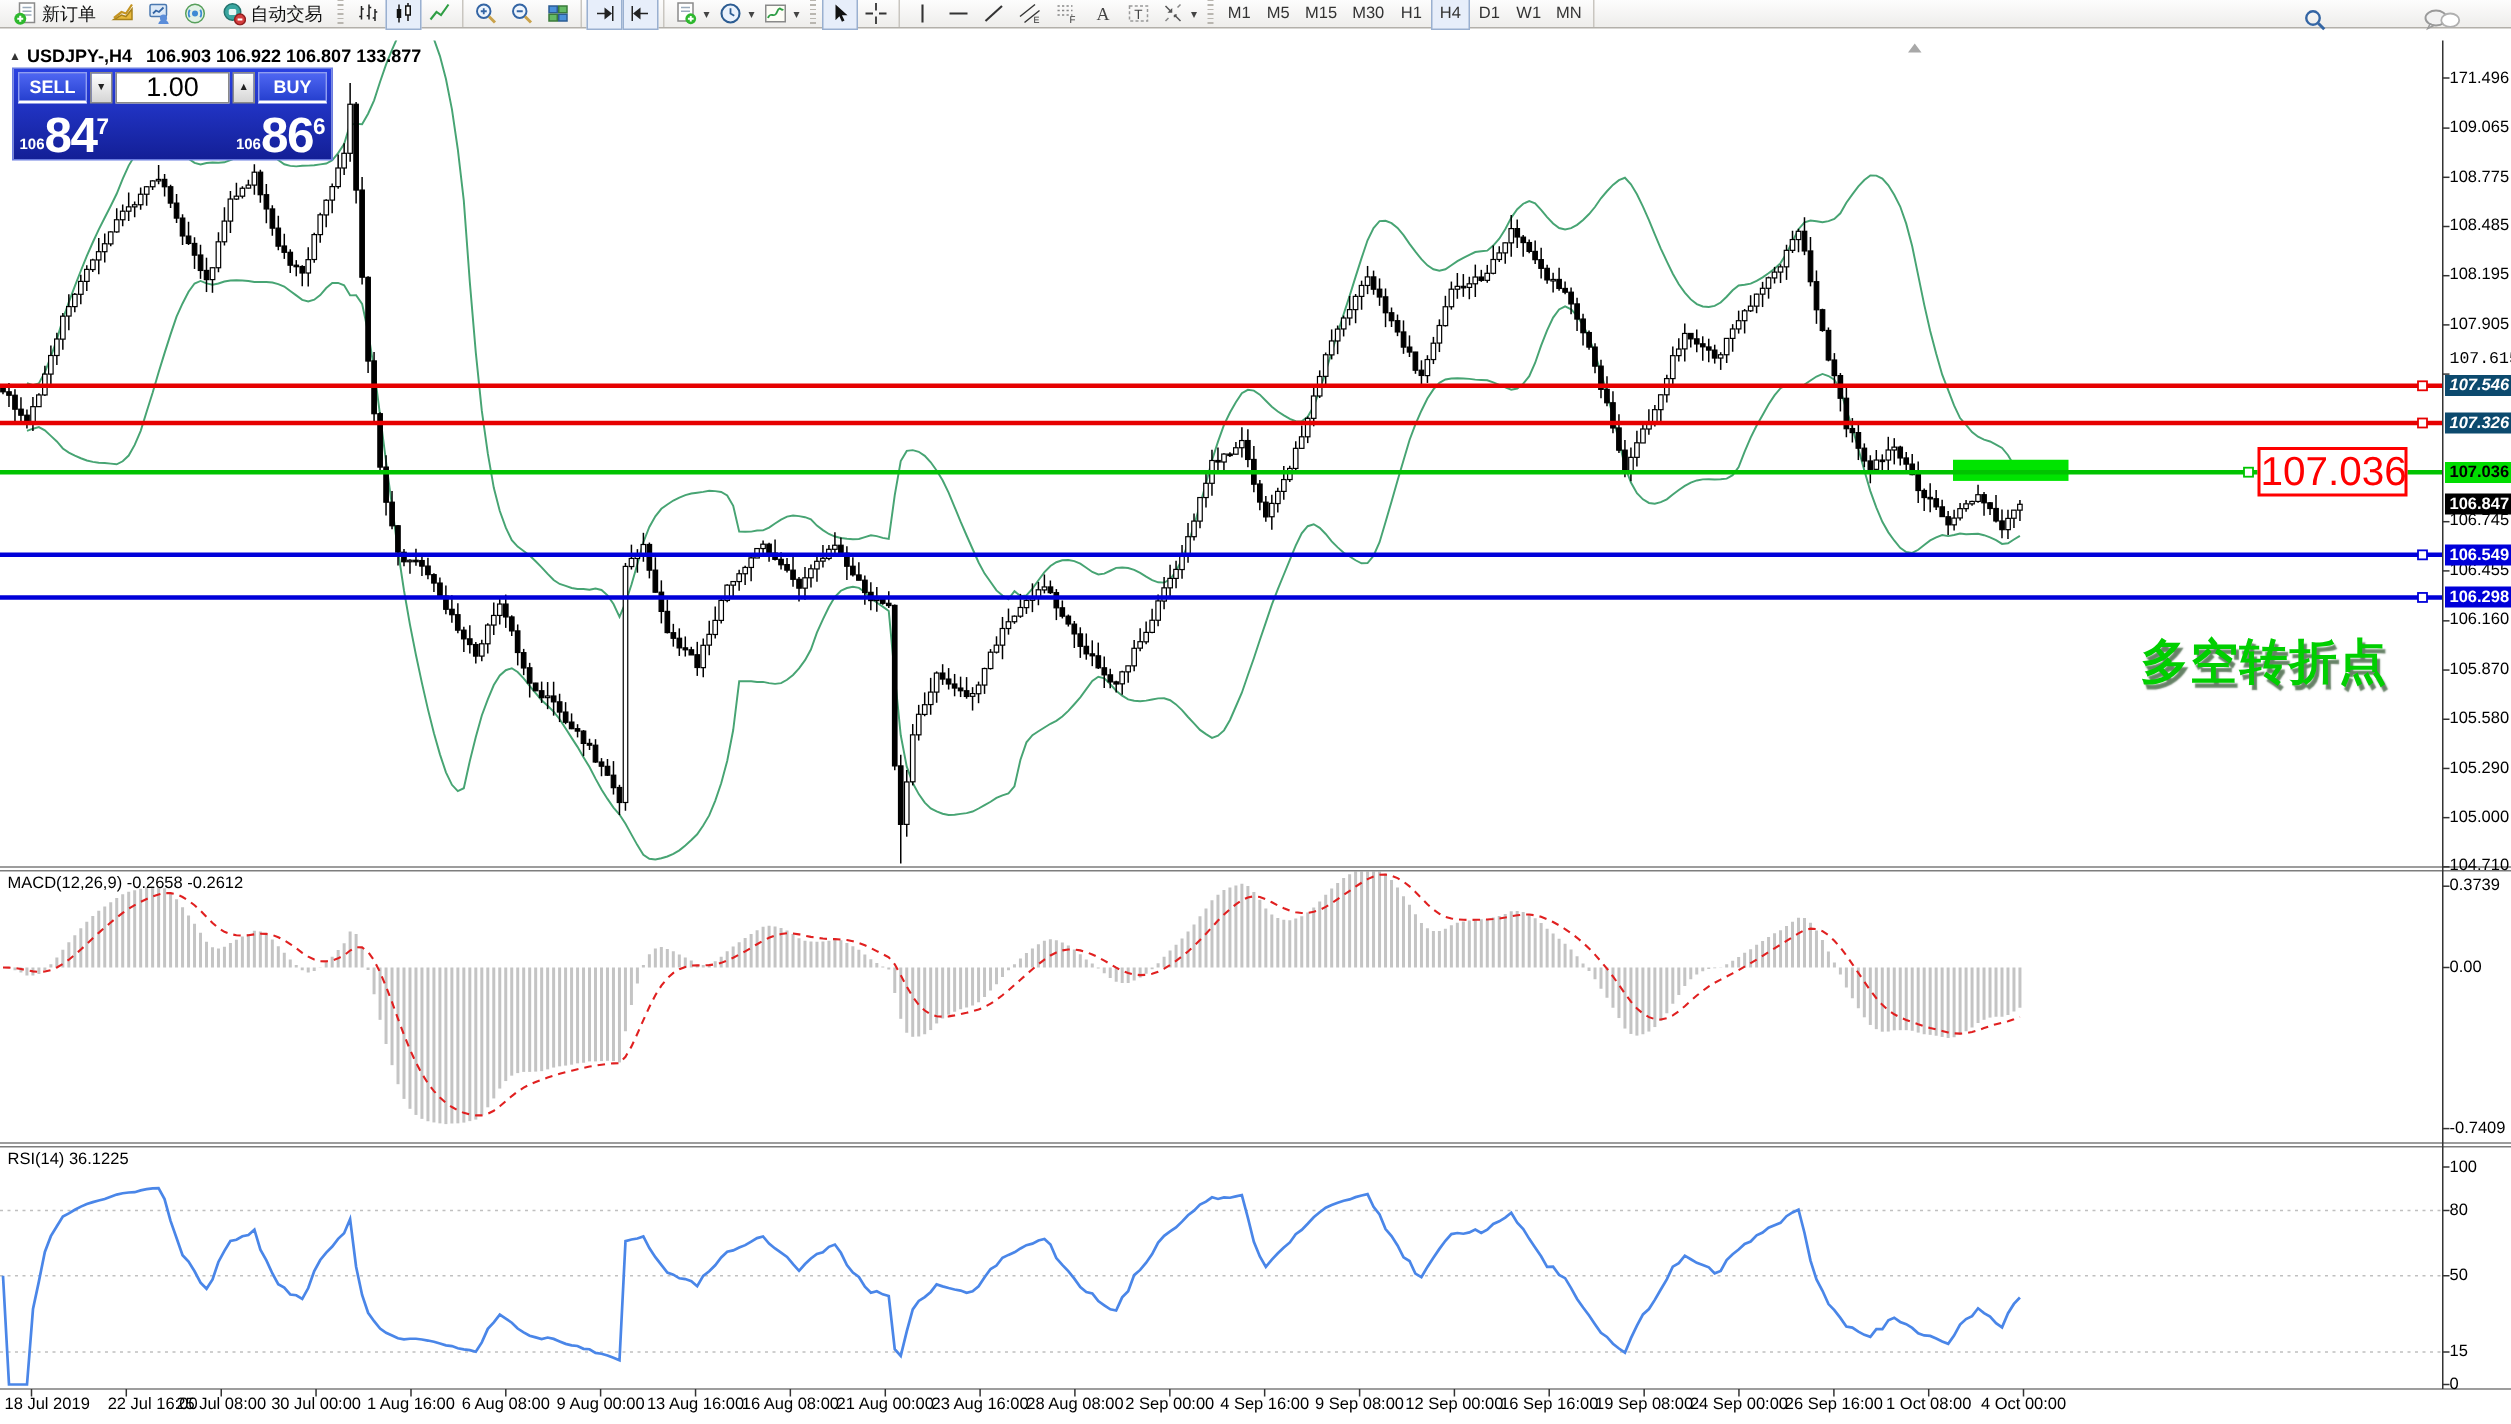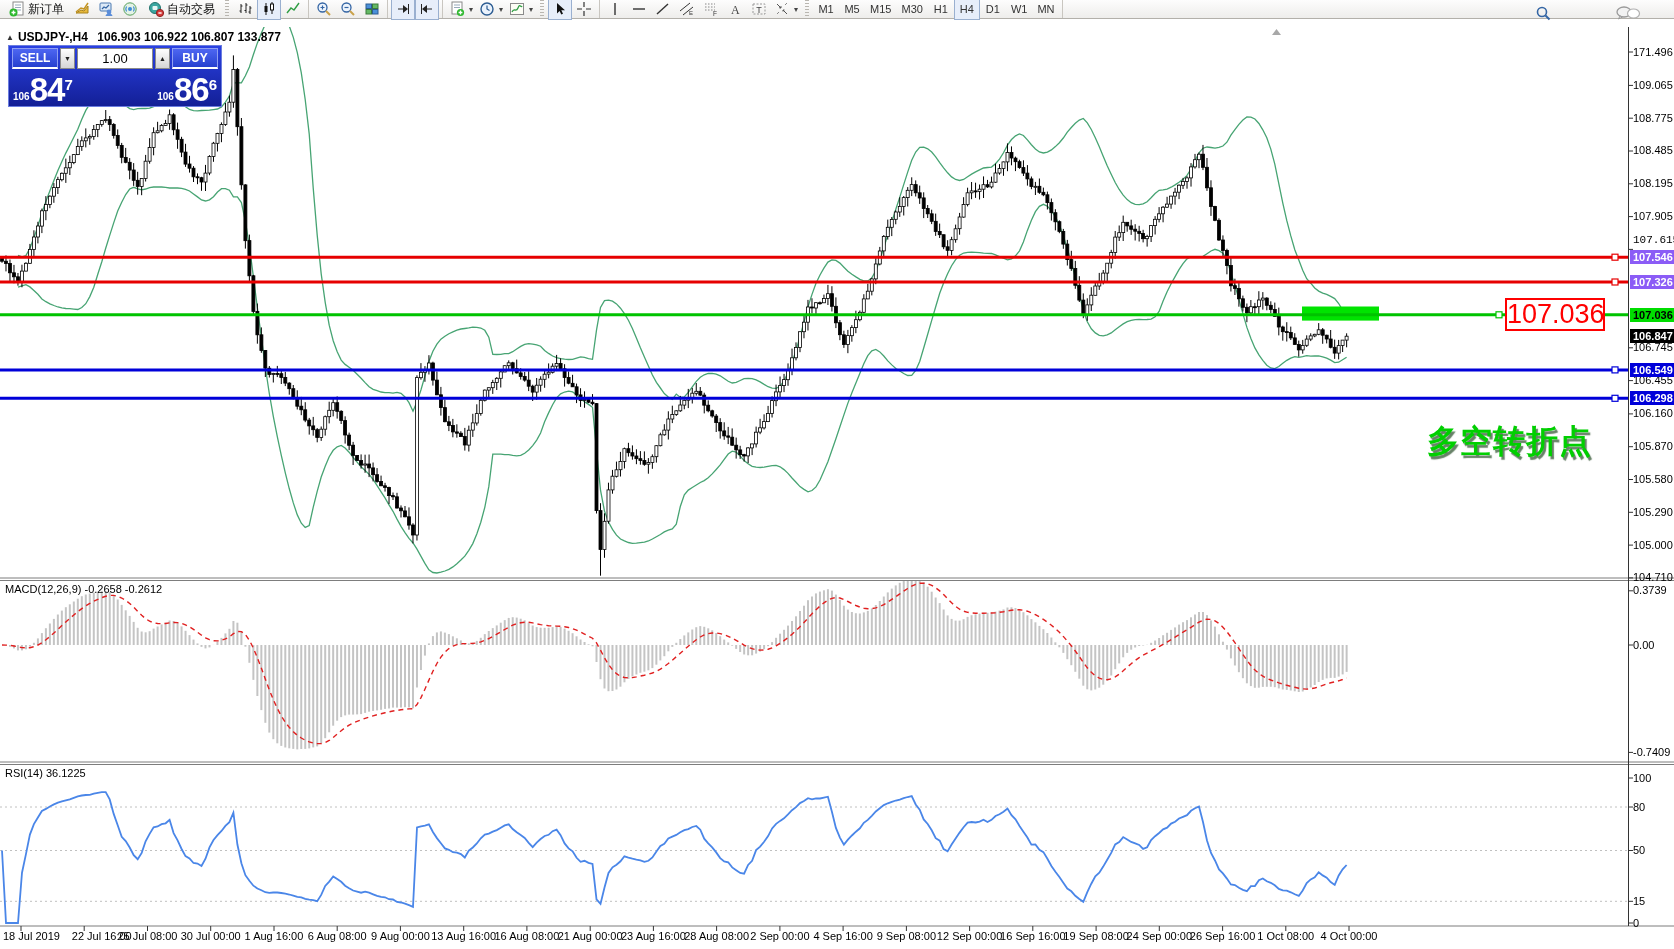--- a/index.html
+++ b/index.html
@@ -21,21 +21,21 @@
     background:repeating-linear-gradient(180deg,#b9b6b0 0 1px,transparent 1px 3px);}
   .tb svg{display:block;}
   .tbr{position:absolute;top:2px;height:22px;display:flex;align-items:center;}
   
   #cv{position:absolute;left:0;top:0;z-index:1;}
   #labels{position:absolute;left:0;top:0;z-index:2;}
   .axlbl{position:absolute;left:1633px;font-size:11px;color:#000;white-space:nowrap;}
   .tlbl{position:absolute;top:930px;font-size:11px;color:#000;transform:translateX(-50%);white-space:nowrap;}
   .tag{position:absolute;left:1630px;width:44px;height:14px;box-sizing:border-box;
     font:bold 11px/14px "Liberation Sans","DejaVu Sans",sans-serif;color:#fff;padding-left:3px;z-index:3;}
-  .tag.red{background:#8b5cf6;}
+  .tag.red{background:#0c4a6e;font-style:italic;}
   .tag.green{background:#00dd00;color:#000;}
   .tag.blue{background:#0000d9;}
   .tag.black{background:#000;}
   .sym{position:absolute;left:6px;top:30px;z-index:3;font-size:12px;font-weight:bold;color:#000;}
   .sym .tri{font-size:8px;color:#333;margin-right:4px;vertical-align:1px;}
   .ind-label{position:absolute;left:5px;z-index:3;font-size:11px;font-weight:bold;color:#000;}
   .callout{position:absolute;left:1505px;top:298px;width:100px;height:33px;z-index:4;
     border:2px solid #ff0000;background:#fff;box-sizing:border-box;color:#ff0000;
     font-size:27px;line-height:29px;text-align:center;font-weight:normal;}
   .annot{position:absolute;left:1427px;top:420px;z-index:4;font-size:32px;font-weight:bold;
@@ -43,21 +43,21 @@
   
   .tpanel{position:absolute;left:8px;top:45px;width:214px;height:62px;z-index:5;
     background:linear-gradient(180deg,#2a41e2,#131f96);border:1px solid #6b7de0;box-sizing:border-box;
     padding:2px 3px;}
   .tprow1{display:flex;align-items:stretch;height:21px;gap:2px;}
   .tbtn{flex:0 0 46px;background:linear-gradient(180deg,#4e66f2,#2640cf);border:1px solid #8f9ef2;
     border-bottom:2px solid #fff;color:#fff;font-size:12px;font-weight:bold;display:flex;
     align-items:center;justify-content:center;box-sizing:border-box;}
   .spinbtn{flex:0 0 15px;background:linear-gradient(180deg,#ffffff,#d5d5d5);border:1px solid #8a8a8a;
     display:flex;align-items:center;justify-content:center;font-size:7px;color:#222;box-sizing:border-box;}
-  .spinval{flex:1;background:#fff;border:1px solid #8a8a8a;font-size:13px;color:#000;
+  .spinval{flex:1;background:#fff;border:1px solid #8a8a8a;font-size:18px;color:#000;
     display:flex;align-items:center;justify-content:center;box-sizing:border-box;}
   .tprow2{display:flex;justify-content:space-between;align-items:flex-end;height:37px;color:#fff;padding:0 1px;}
   .pgrp{display:flex;align-items:flex-end;}
   .p-pre{font-size:10px;font-weight:bold;margin-bottom:4px;}
   .p-big{font-size:33px;font-weight:bold;line-height:33px;letter-spacing:-1px;}
   .p-sup{font-size:15px;font-weight:bold;margin-bottom:13px;}
 </style>
 </head>
 <body>
 

